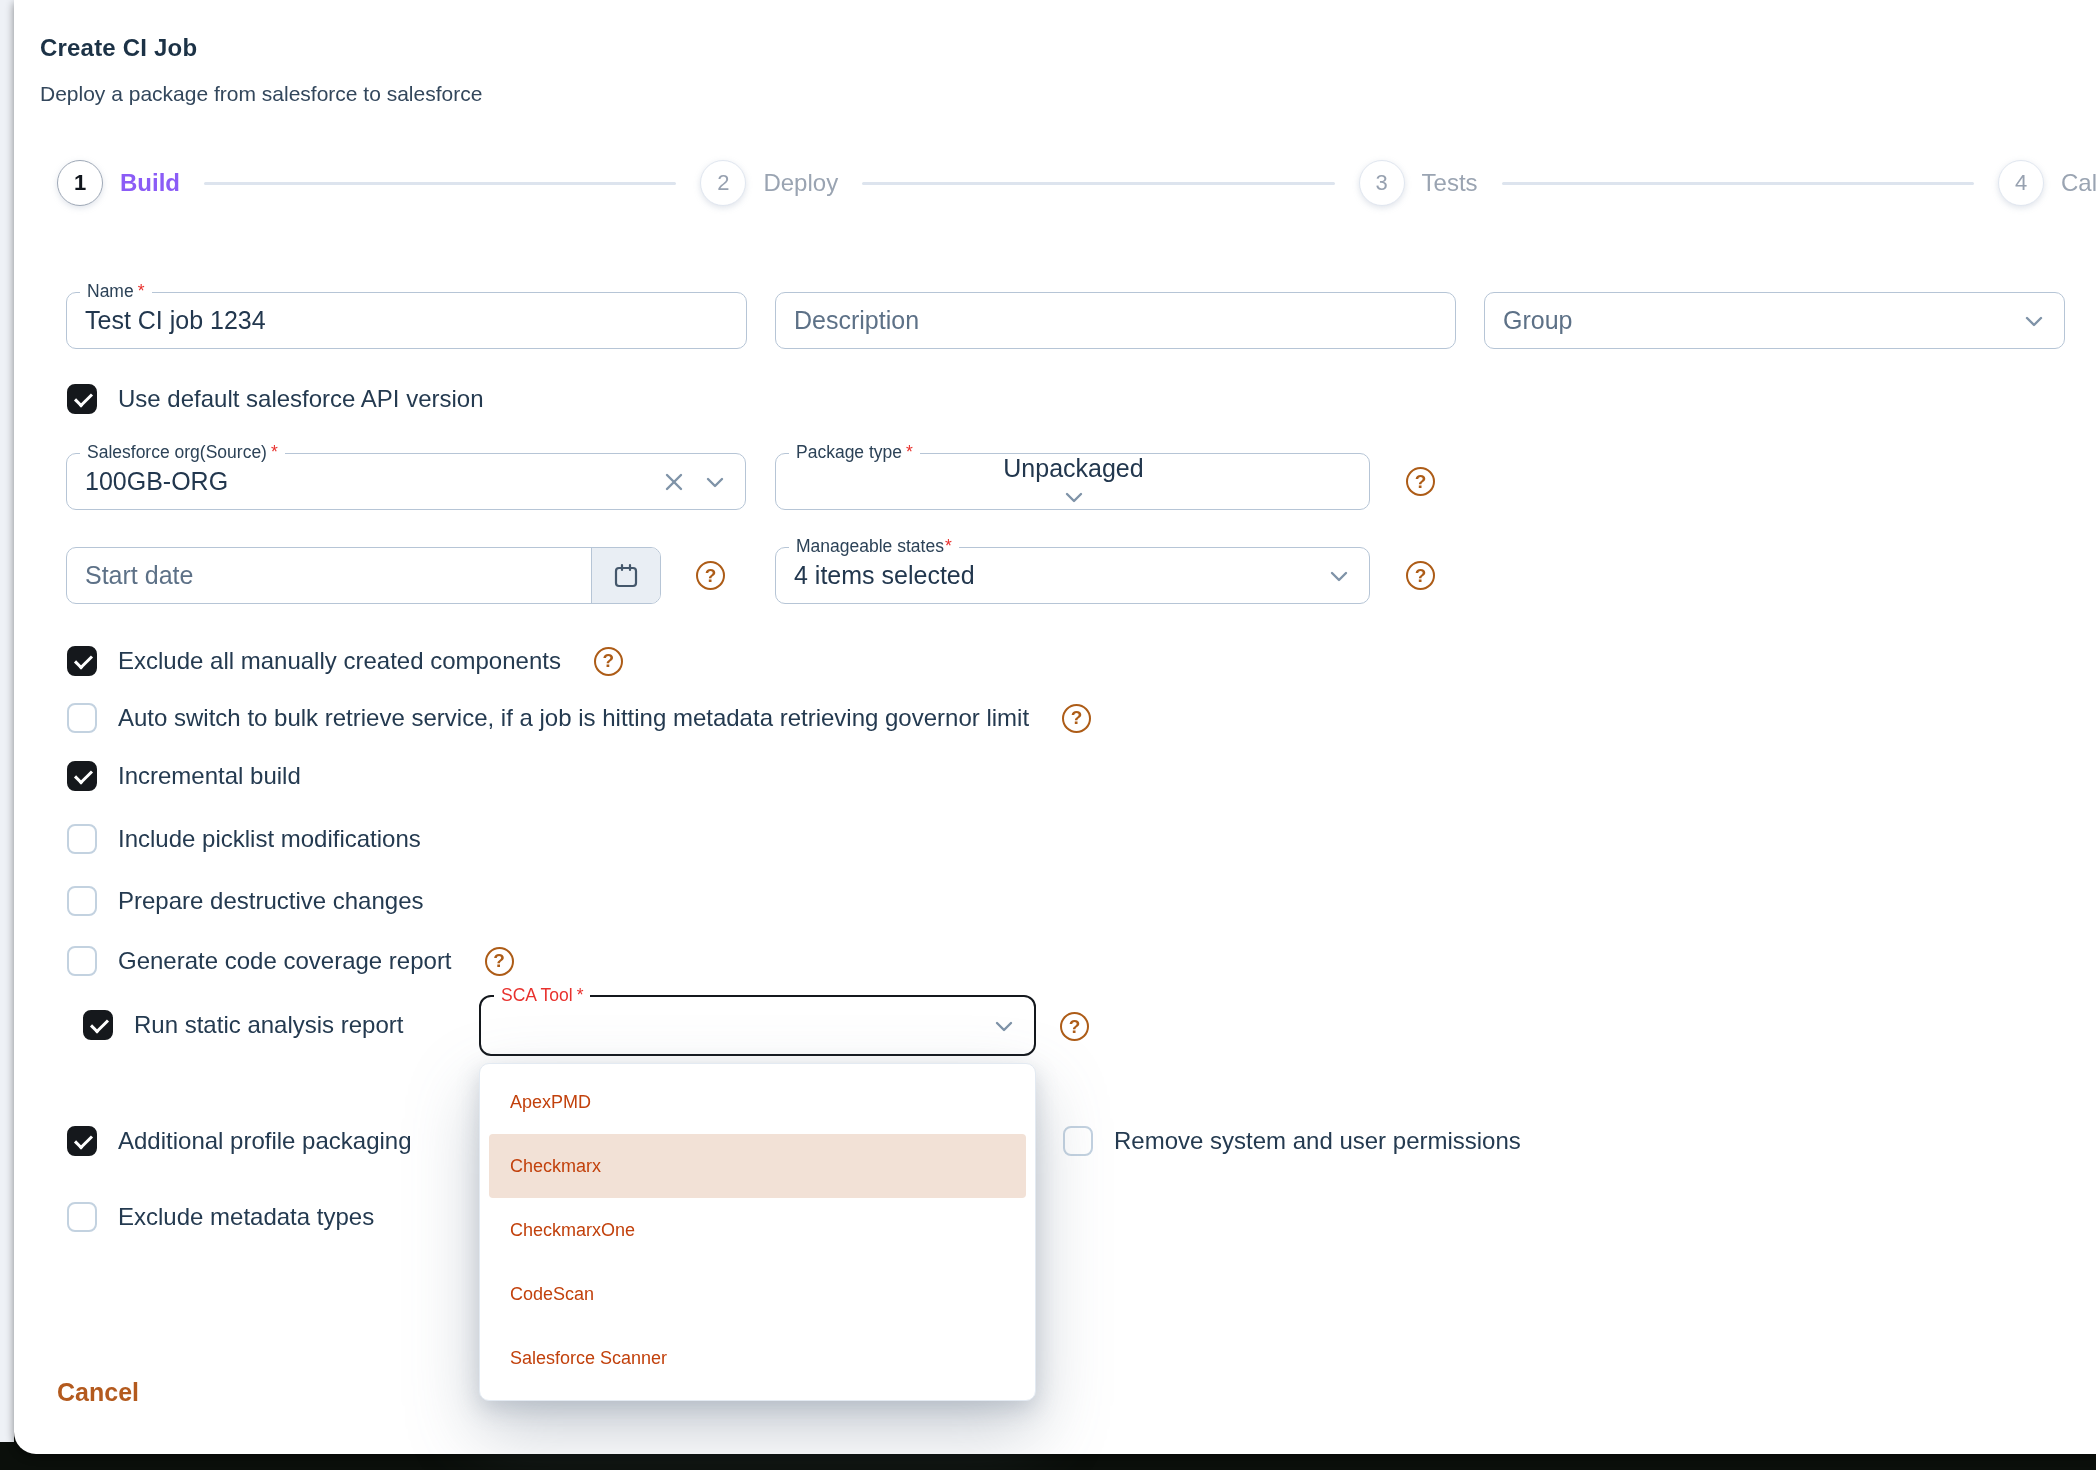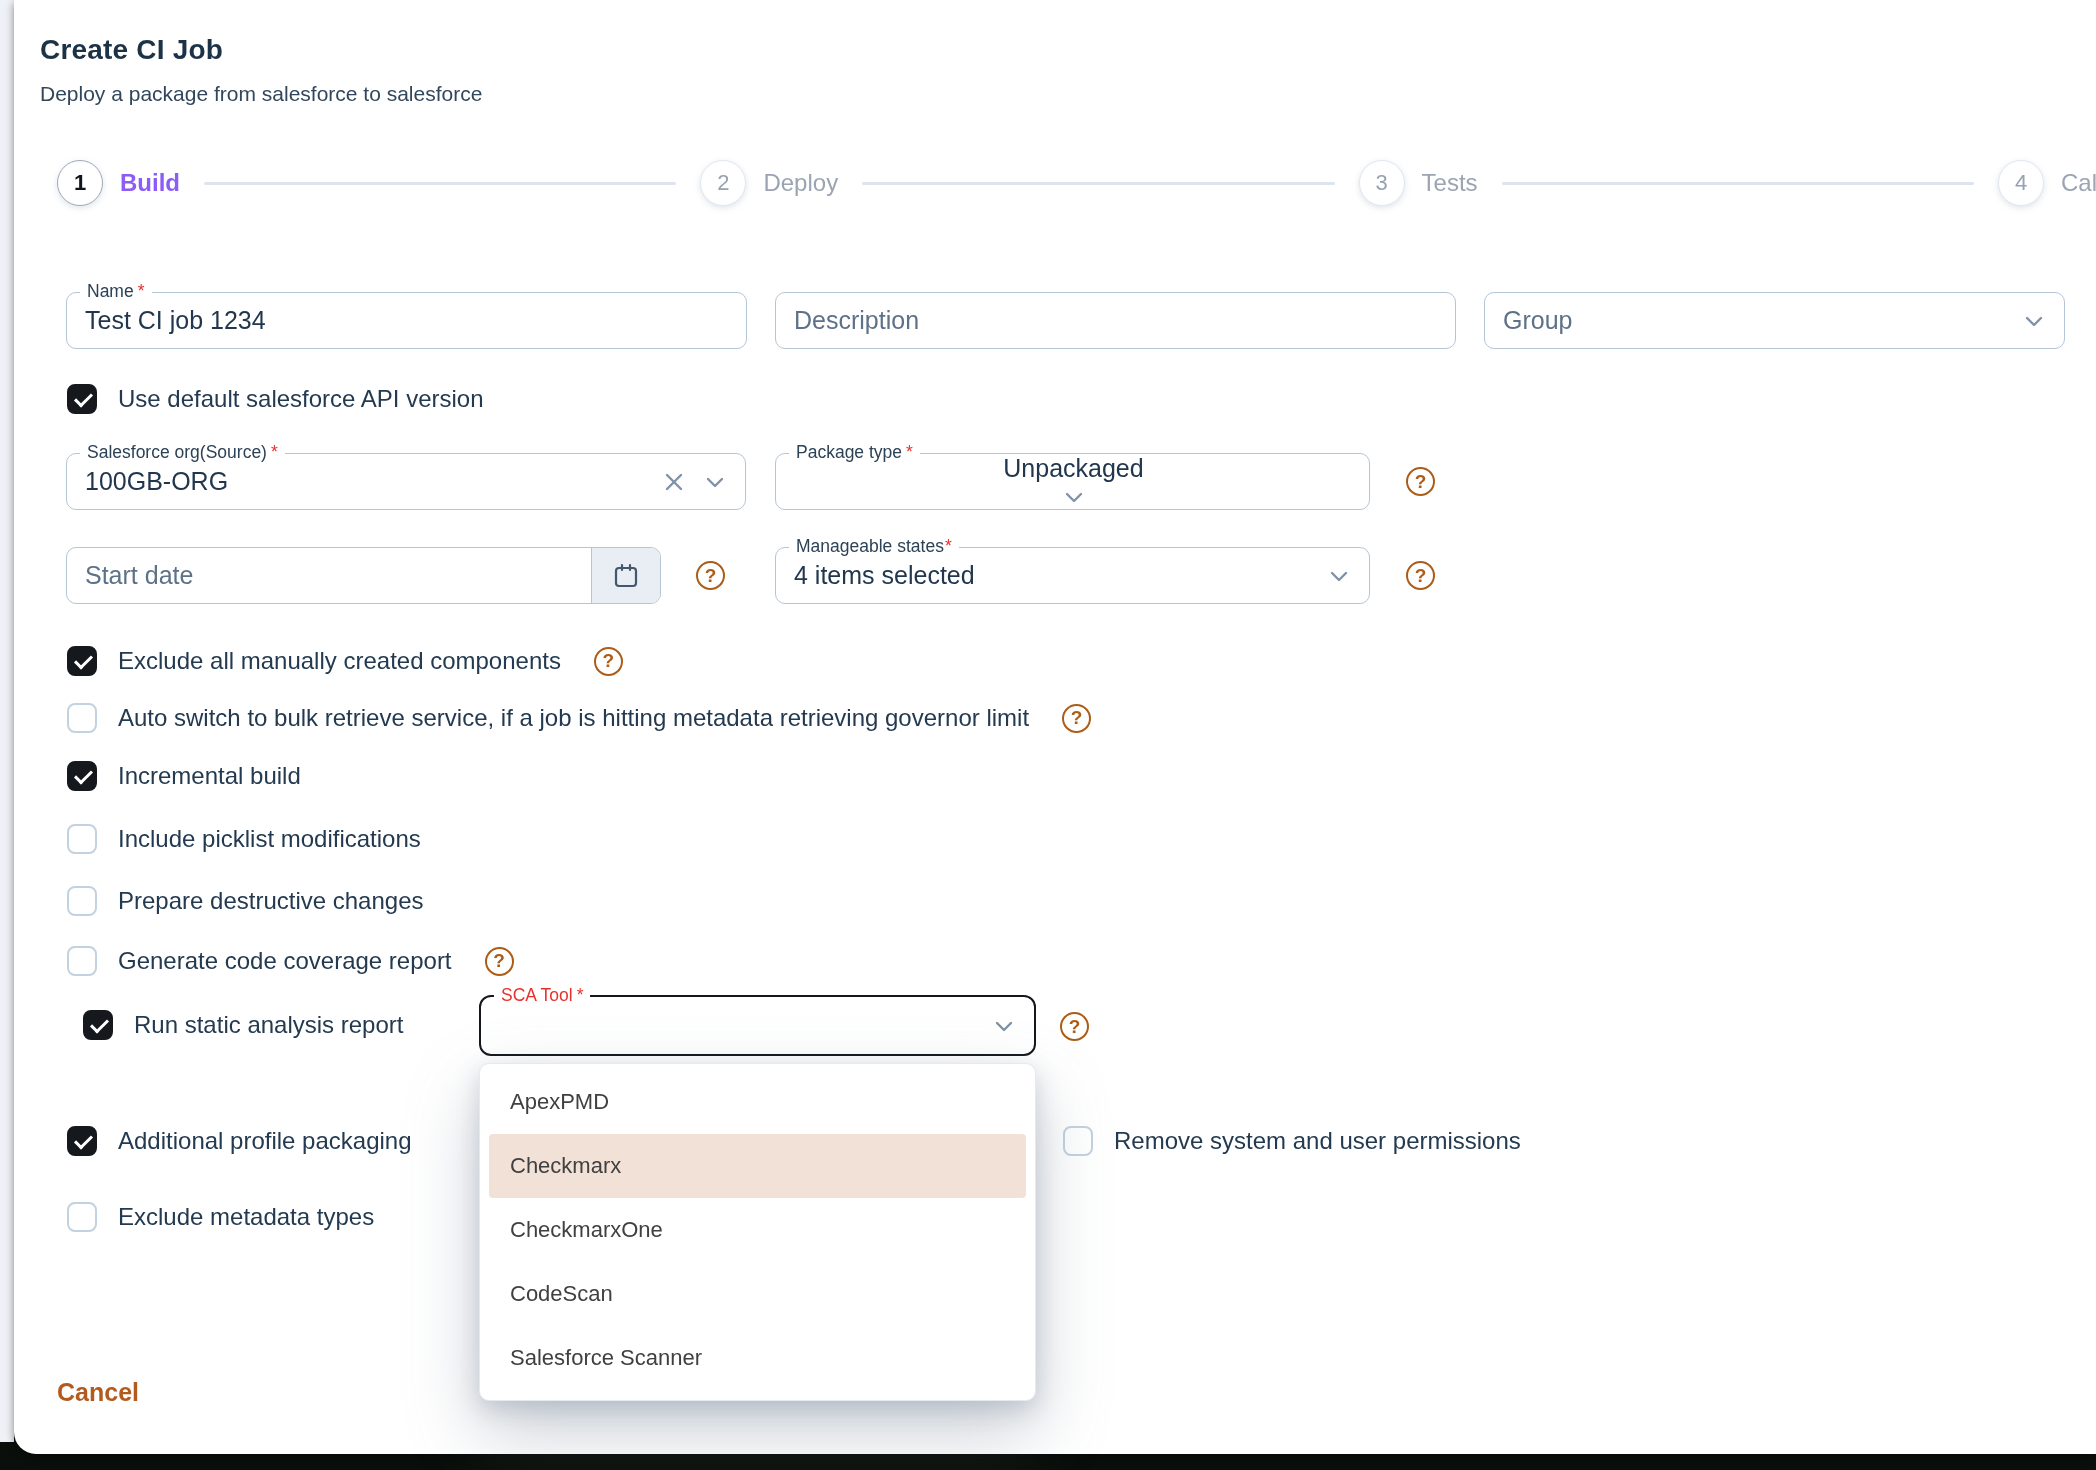--- a/index.html
+++ b/index.html
@@ -2,21 +2,21 @@
 <html><head>
 <meta charset="utf-8">
 <style>
   html,body{margin:0;padding:0;background:#0b0f0b;font-family:"Liberation Sans",sans-serif;}
   .page{position:relative;width:2096px;height:1470px;overflow:hidden;background:#0b0f0b;}
   .left-strip{position:absolute;left:0;top:0;width:14px;height:1442px;background:#eef1f6;}
   .card{position:absolute;left:14px;top:0;width:2082px;height:1454px;background:#ffffff;
         border-bottom-left-radius:22px;box-shadow:0 3px 8px rgba(0,0,0,.45);}
 
   
-  .page-title{position:absolute;left:40px;top:34px;font-size:28px;font-weight:700;color:#1c3246;letter-spacing:.2px;}
+  .page-title{position:absolute;left:40px;top:34px;font-size:24px;font-weight:700;color:#1c3246;letter-spacing:.2px;}
   .page-subtitle{position:absolute;left:40px;top:82px;font-size:21px;color:#33475c;}
 
   
   .stepper{position:absolute;left:57px;top:158px;width:2040px;height:50px;display:flex;align-items:center;}
   .step{display:flex;align-items:center;gap:17px;flex:0 0 auto;white-space:nowrap;}
   .step-circle{width:44px;height:44px;border-radius:50%;background:#fff;border:1.6px solid #e1e7f0;
                display:flex;align-items:center;justify-content:center;font-size:22px;color:#97a1b0;
                box-shadow:0 2px 6px rgba(140,155,180,.28);}
   .step-label{font-size:24px;color:#9aa4b2;}
   .step.active .step-circle{border-color:#9fa9b7;color:#10151c;font-weight:700;}
@@ -54,21 +54,21 @@
         color:#ad5c17;font-size:19px;font-weight:700;display:flex;align-items:center;justify-content:center;
         flex:0 0 auto;}
   .help.inline{margin-left:12px;}
   .help.abs{position:absolute;}
 
   
   .dd-panel{position:absolute;left:479px;top:1063px;width:557px;height:338px;background:#fff;
             border:1.5px solid #e3eaf2;border-radius:10px;z-index:30;padding:6px 0;box-sizing:border-box;
             box-shadow:0 30px 70px rgba(100,115,135,.35),0 8px 22px rgba(100,115,135,.25);}
   .dd-item{height:64px;margin:0 9px;border-radius:4px;display:flex;align-items:center;padding-left:21px;
-           font-size:22px;color:#404040;text-align:right;}
+           font-size:18px;color:#c2410c;text-align:right;}
   .dd-item.highlighted{background:#f2e1d6;}
 
   
   .cancel-link{position:absolute;left:57px;top:1378px;font-size:25px;font-weight:700;color:#b35a1e;cursor:pointer;}
   svg{display:block;}
 </style>
 </head>
 <body>
 
 <div class="page">

